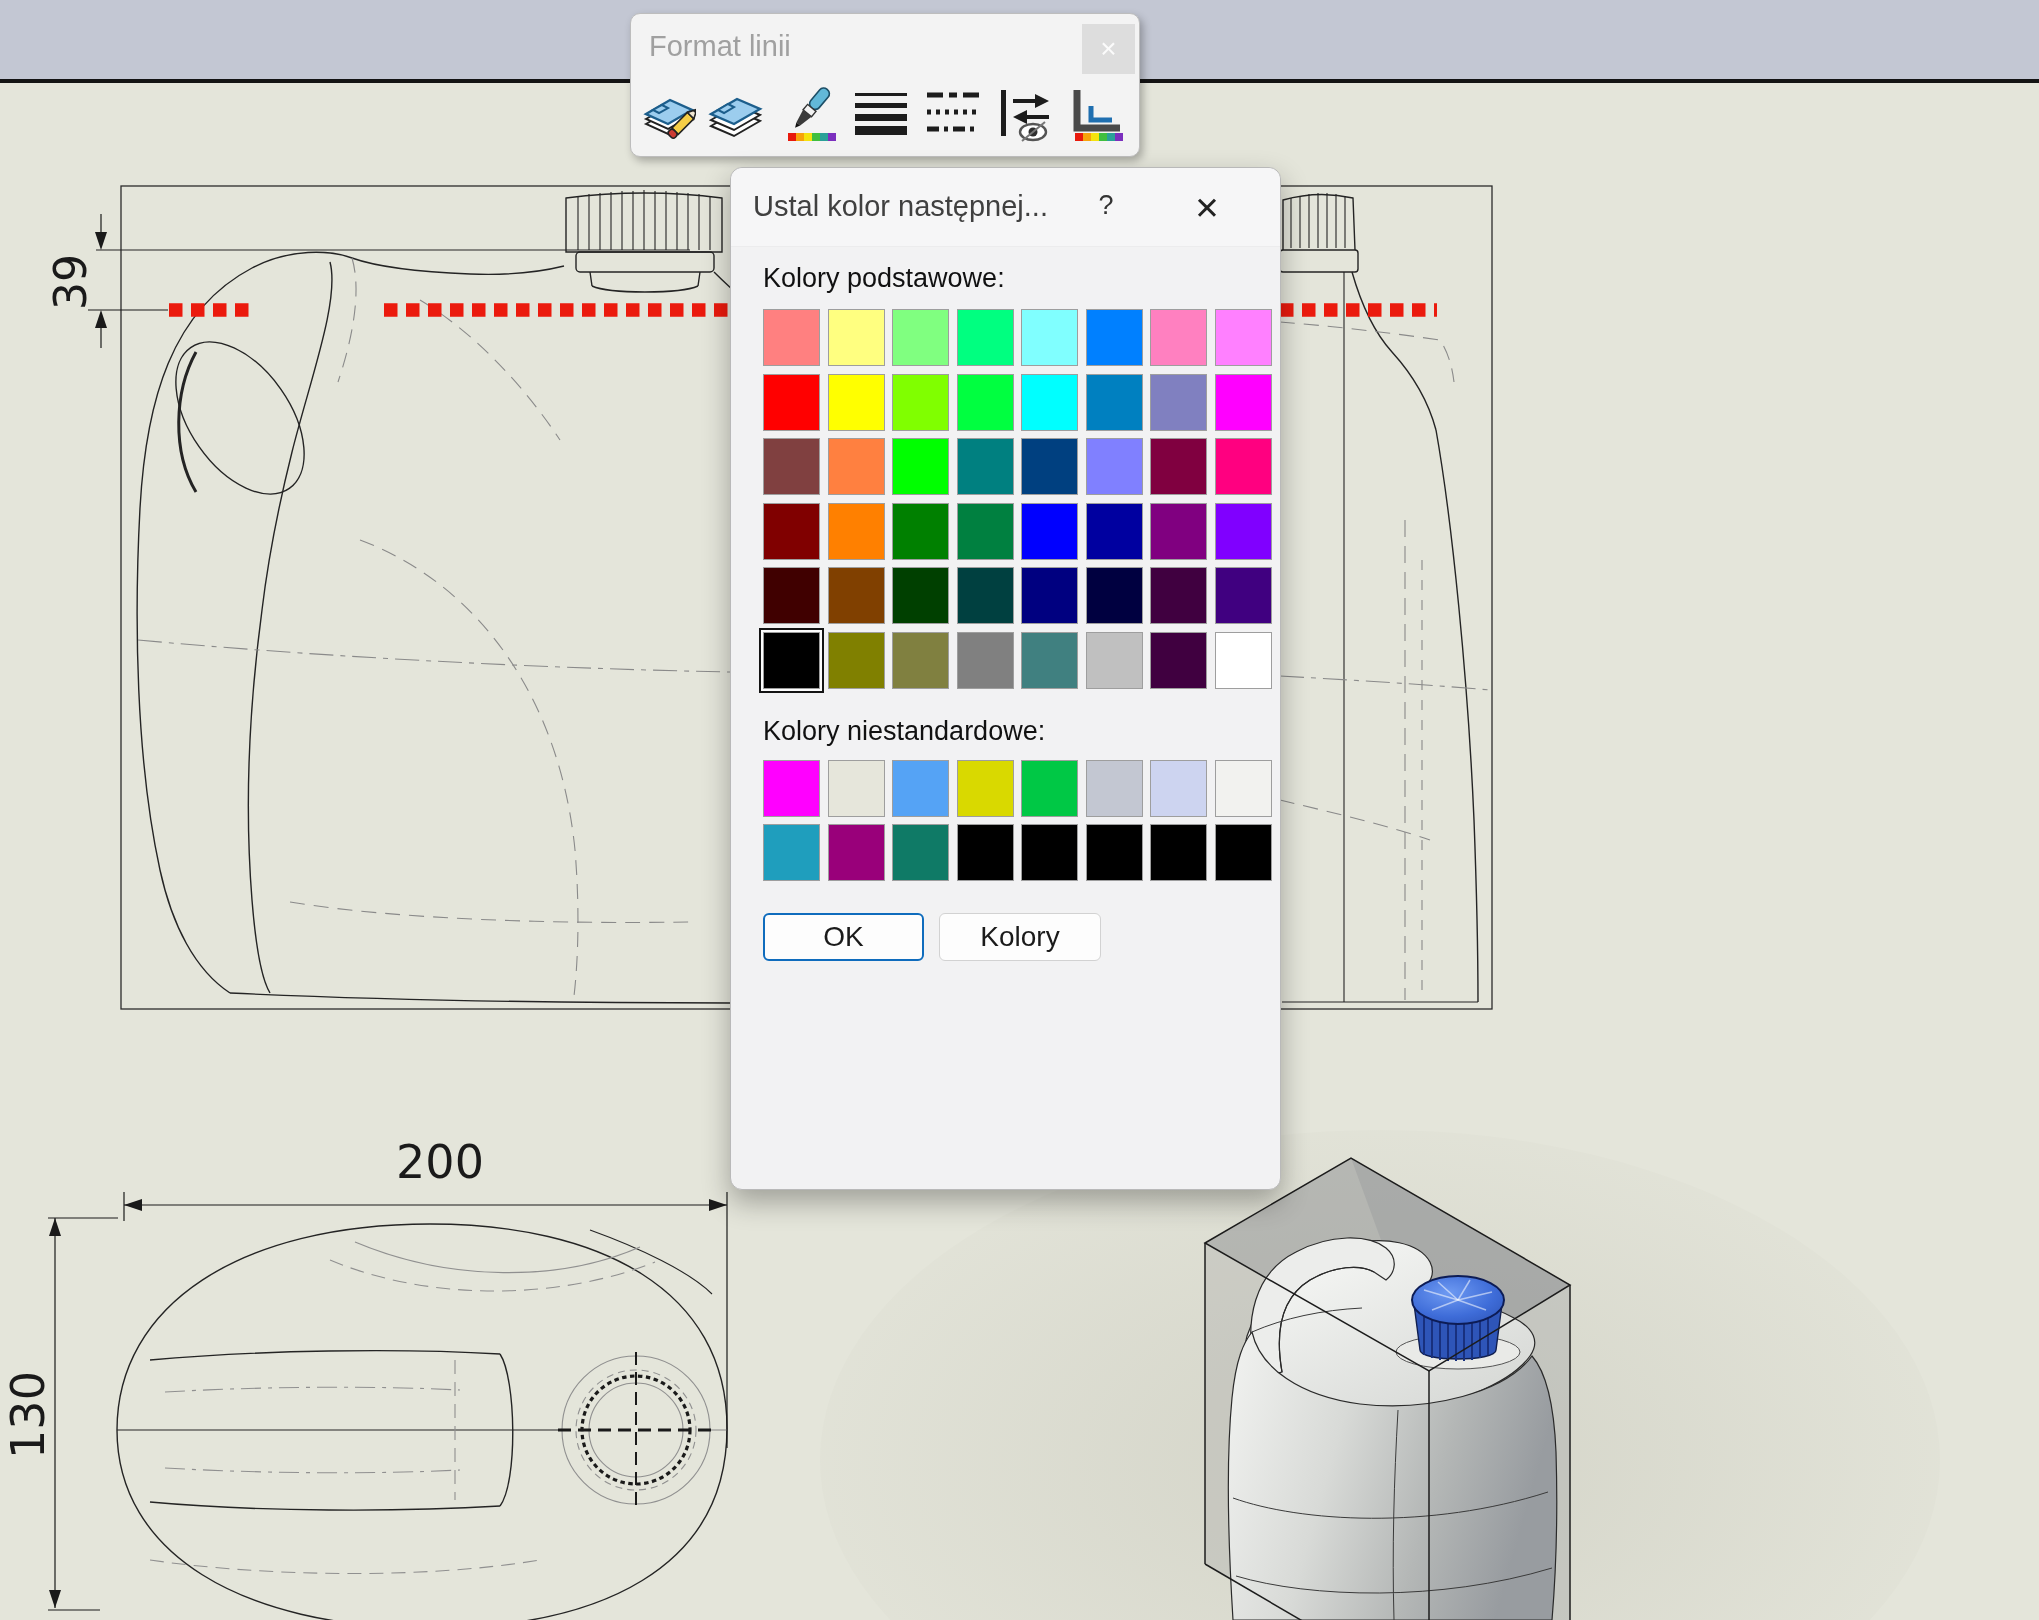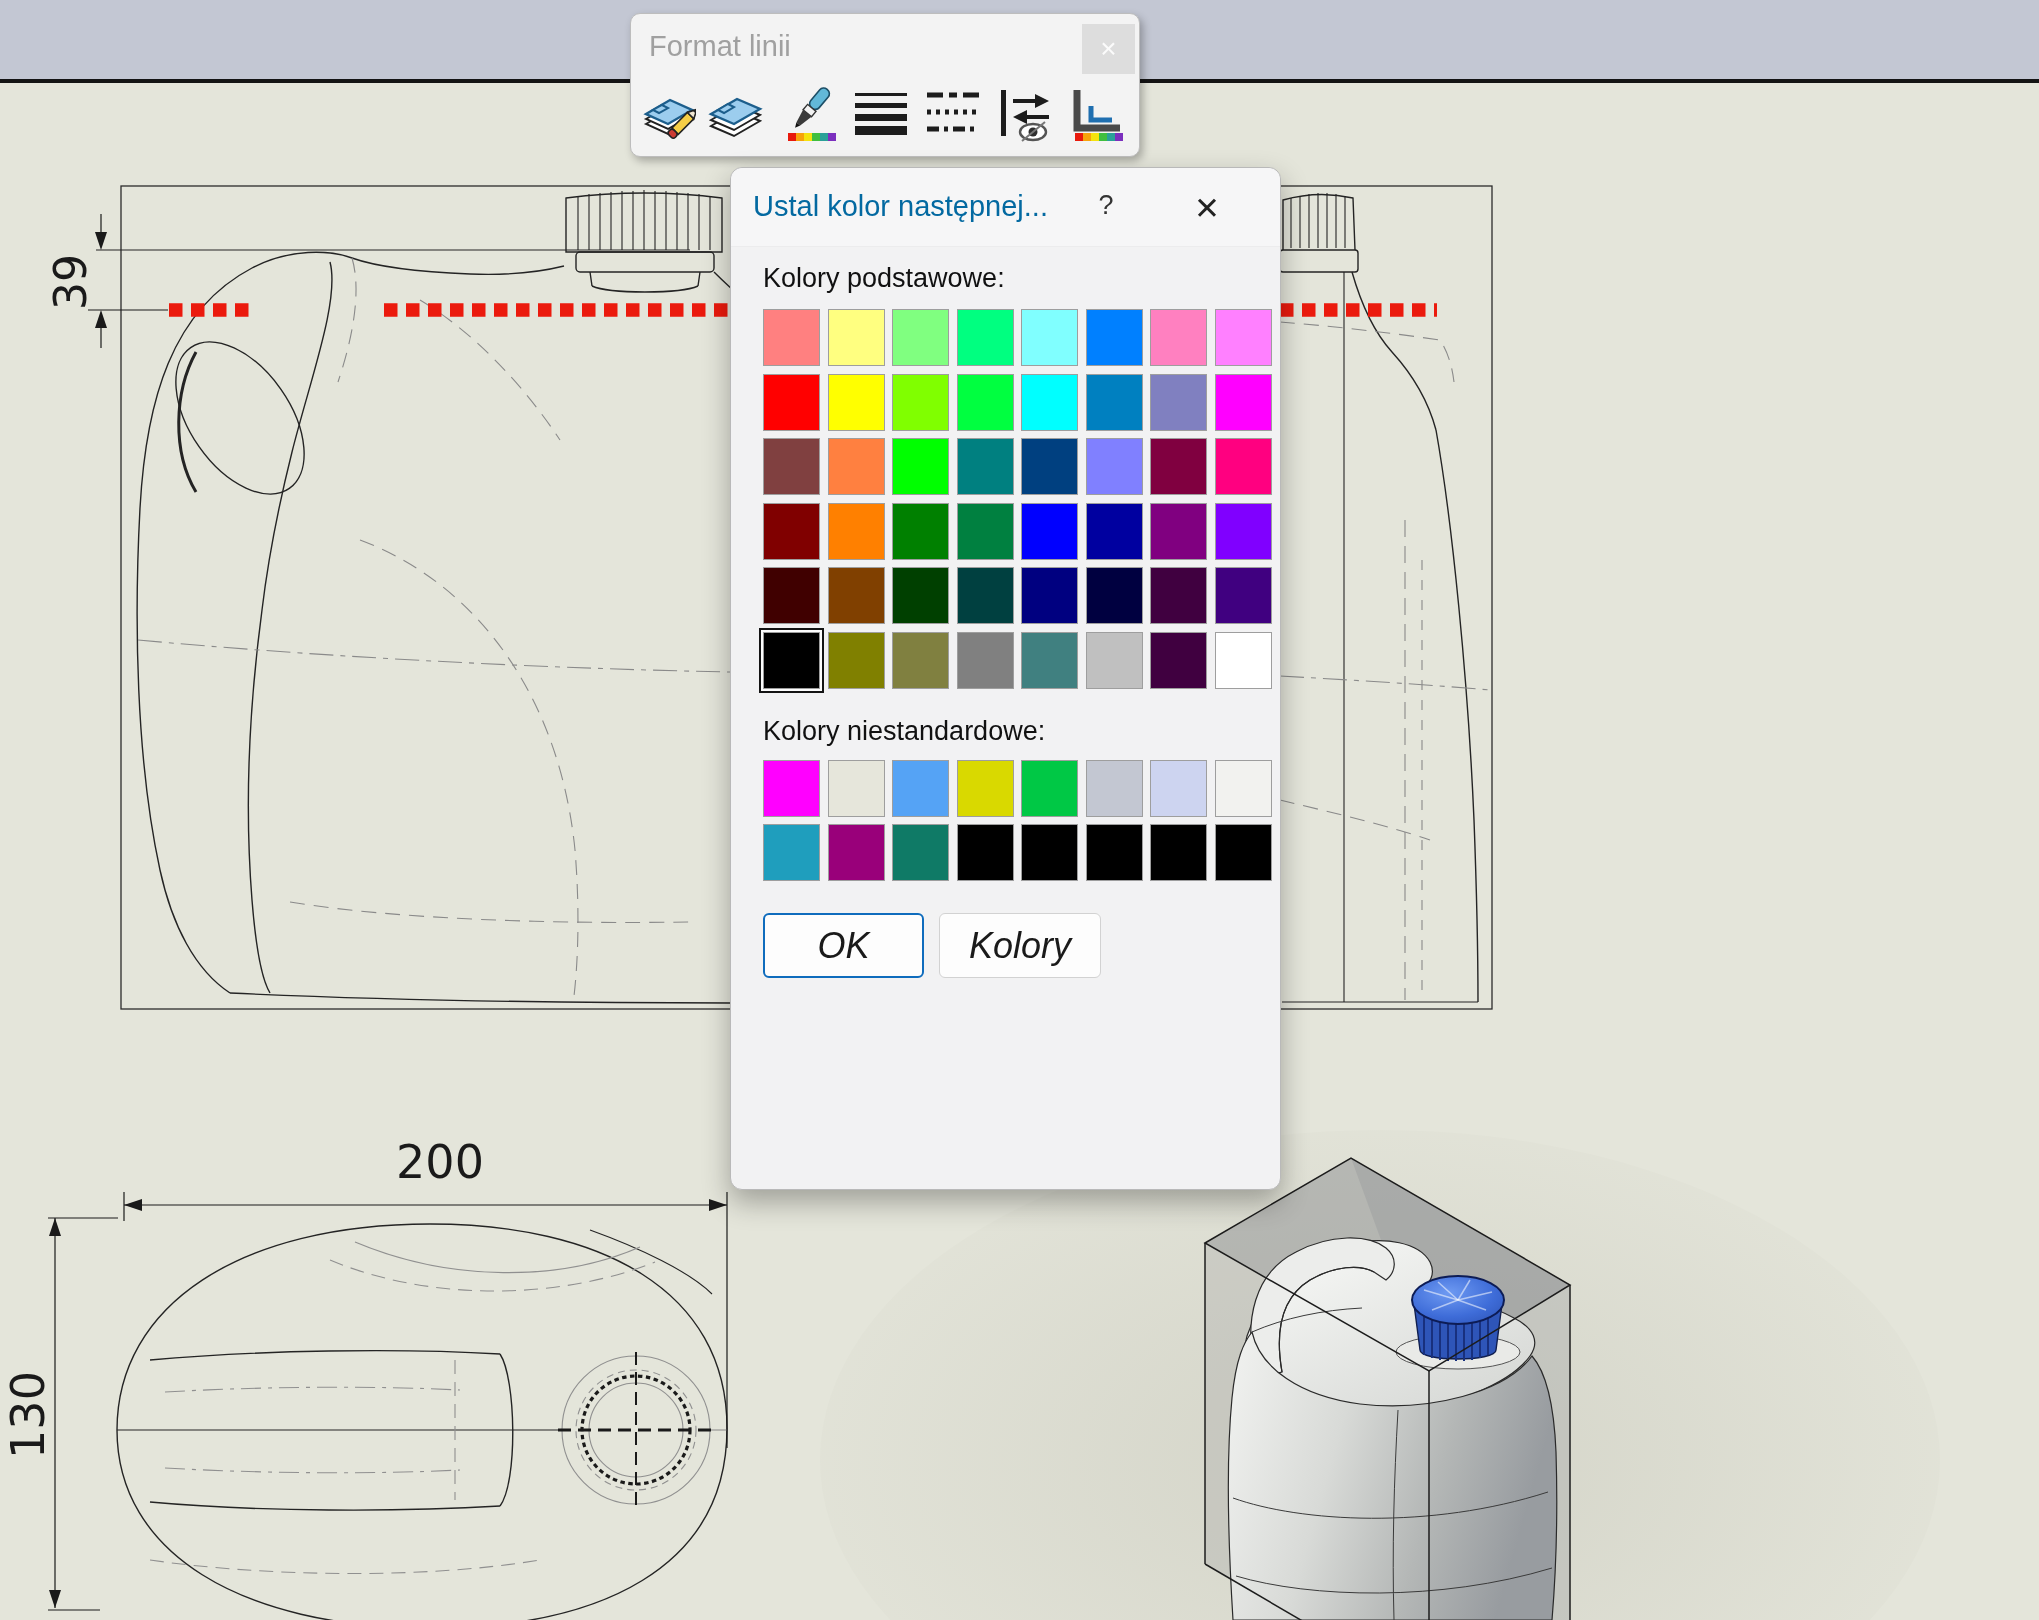--- a/index.html
+++ b/index.html
@@ -18,41 +18,41 @@
   .lf-ic{width:56px;height:56px;flex:0 0 auto;}
   .g1{margin-right:11px}.g2{margin-right:20px}.g3{margin-right:14px}
   .g4{margin-right:16px}.g5{margin-right:15px}.g6{margin-right:15px}
 
   
   .dialog{position:absolute;left:730px;top:167px;width:551px;height:1023px;
     background:#F2F2F3;border:1px solid #B9B9B9;border-radius:12px;
     box-shadow:0 12px 28px rgba(0,0,0,.30);z-index:10;box-sizing:border-box;}
   .dlg-titlebar{position:relative;height:78px;background:#F6F6F7;
     border-radius:12px 12px 0 0;border-bottom:1px solid rgba(0,0,0,.04);}
-  .dlg-title{position:absolute;left:22px;top:22px;font-size:29px;color:#0369a1;}
+  .dlg-title{position:absolute;left:22px;top:22px;font-size:29px;color:#404040;}
   .dlg-help{position:absolute;left:355px;top:22px;font-size:27px;color:#333;width:40px;text-align:center;}
   .dlg-close{position:absolute;left:448px;top:18px;font-size:31px;color:#222;width:56px;height:44px;
     display:flex;align-items:center;justify-content:center;}
   .dlg-body{padding:0 26px 0 32px;}
   .section-label{font-size:27px;color:#111;margin-top:14px;line-height:34px;}
   .section-label.custom{margin-top:25px;}
   .swatch-grid{margin-top:14px;display:grid;grid-template-columns:repeat(8,57px);
     grid-auto-rows:57px;gap:7.5px;}
   .swatch{width:57px;height:57px;border:1px solid #9E9E9E;box-sizing:border-box;}
   .swatch.selected{box-shadow:0 0 0 2px #FDFDFD,0 0 0 4px #141414;}
   .custom-grid{margin-top:12px;}
   .define-btn{display:block;width:100%;height:63px;margin-top:28px;
     background:#FDFDFD;border:1px solid #D2D2D2;border-radius:6px;
     font-family:"Liberation Sans",sans-serif;font-size:27px;color:#1a1a1a;}
   .chk-row{margin-top:42px;display:flex;align-items:center;font-size:28px;color:#111;}
   .checkbox{width:26px;height:26px;border:2px solid #7E7E7E;border-radius:7px;
     background:#FBFBFB;margin-right:14px;flex:0 0 auto;}
   .btn-row{margin-top:32px;display:flex;}
-  .btn-row button{height:65px;border-radius:6px;background:#FDFDFD;
-    font-family:"Liberation Sans",sans-serif;font-size:36px;color:#1a1a1a;font-style:italic;}
+  .btn-row button{height:48px;border-radius:6px;background:#FDFDFD;
+    font-family:"Liberation Sans",sans-serif;font-size:28px;color:#1a1a1a;}
   .ok-btn{width:161px;border:2px solid #0F6CBD;}
   .cancel-btn{width:162px;border:1px solid #D2D2D2;margin-left:15px;}
 
   .bg-svg{position:absolute;left:0;top:0;z-index:0;}
 </style>
 </head>
 <body>
 
 <div class="stage">
 

